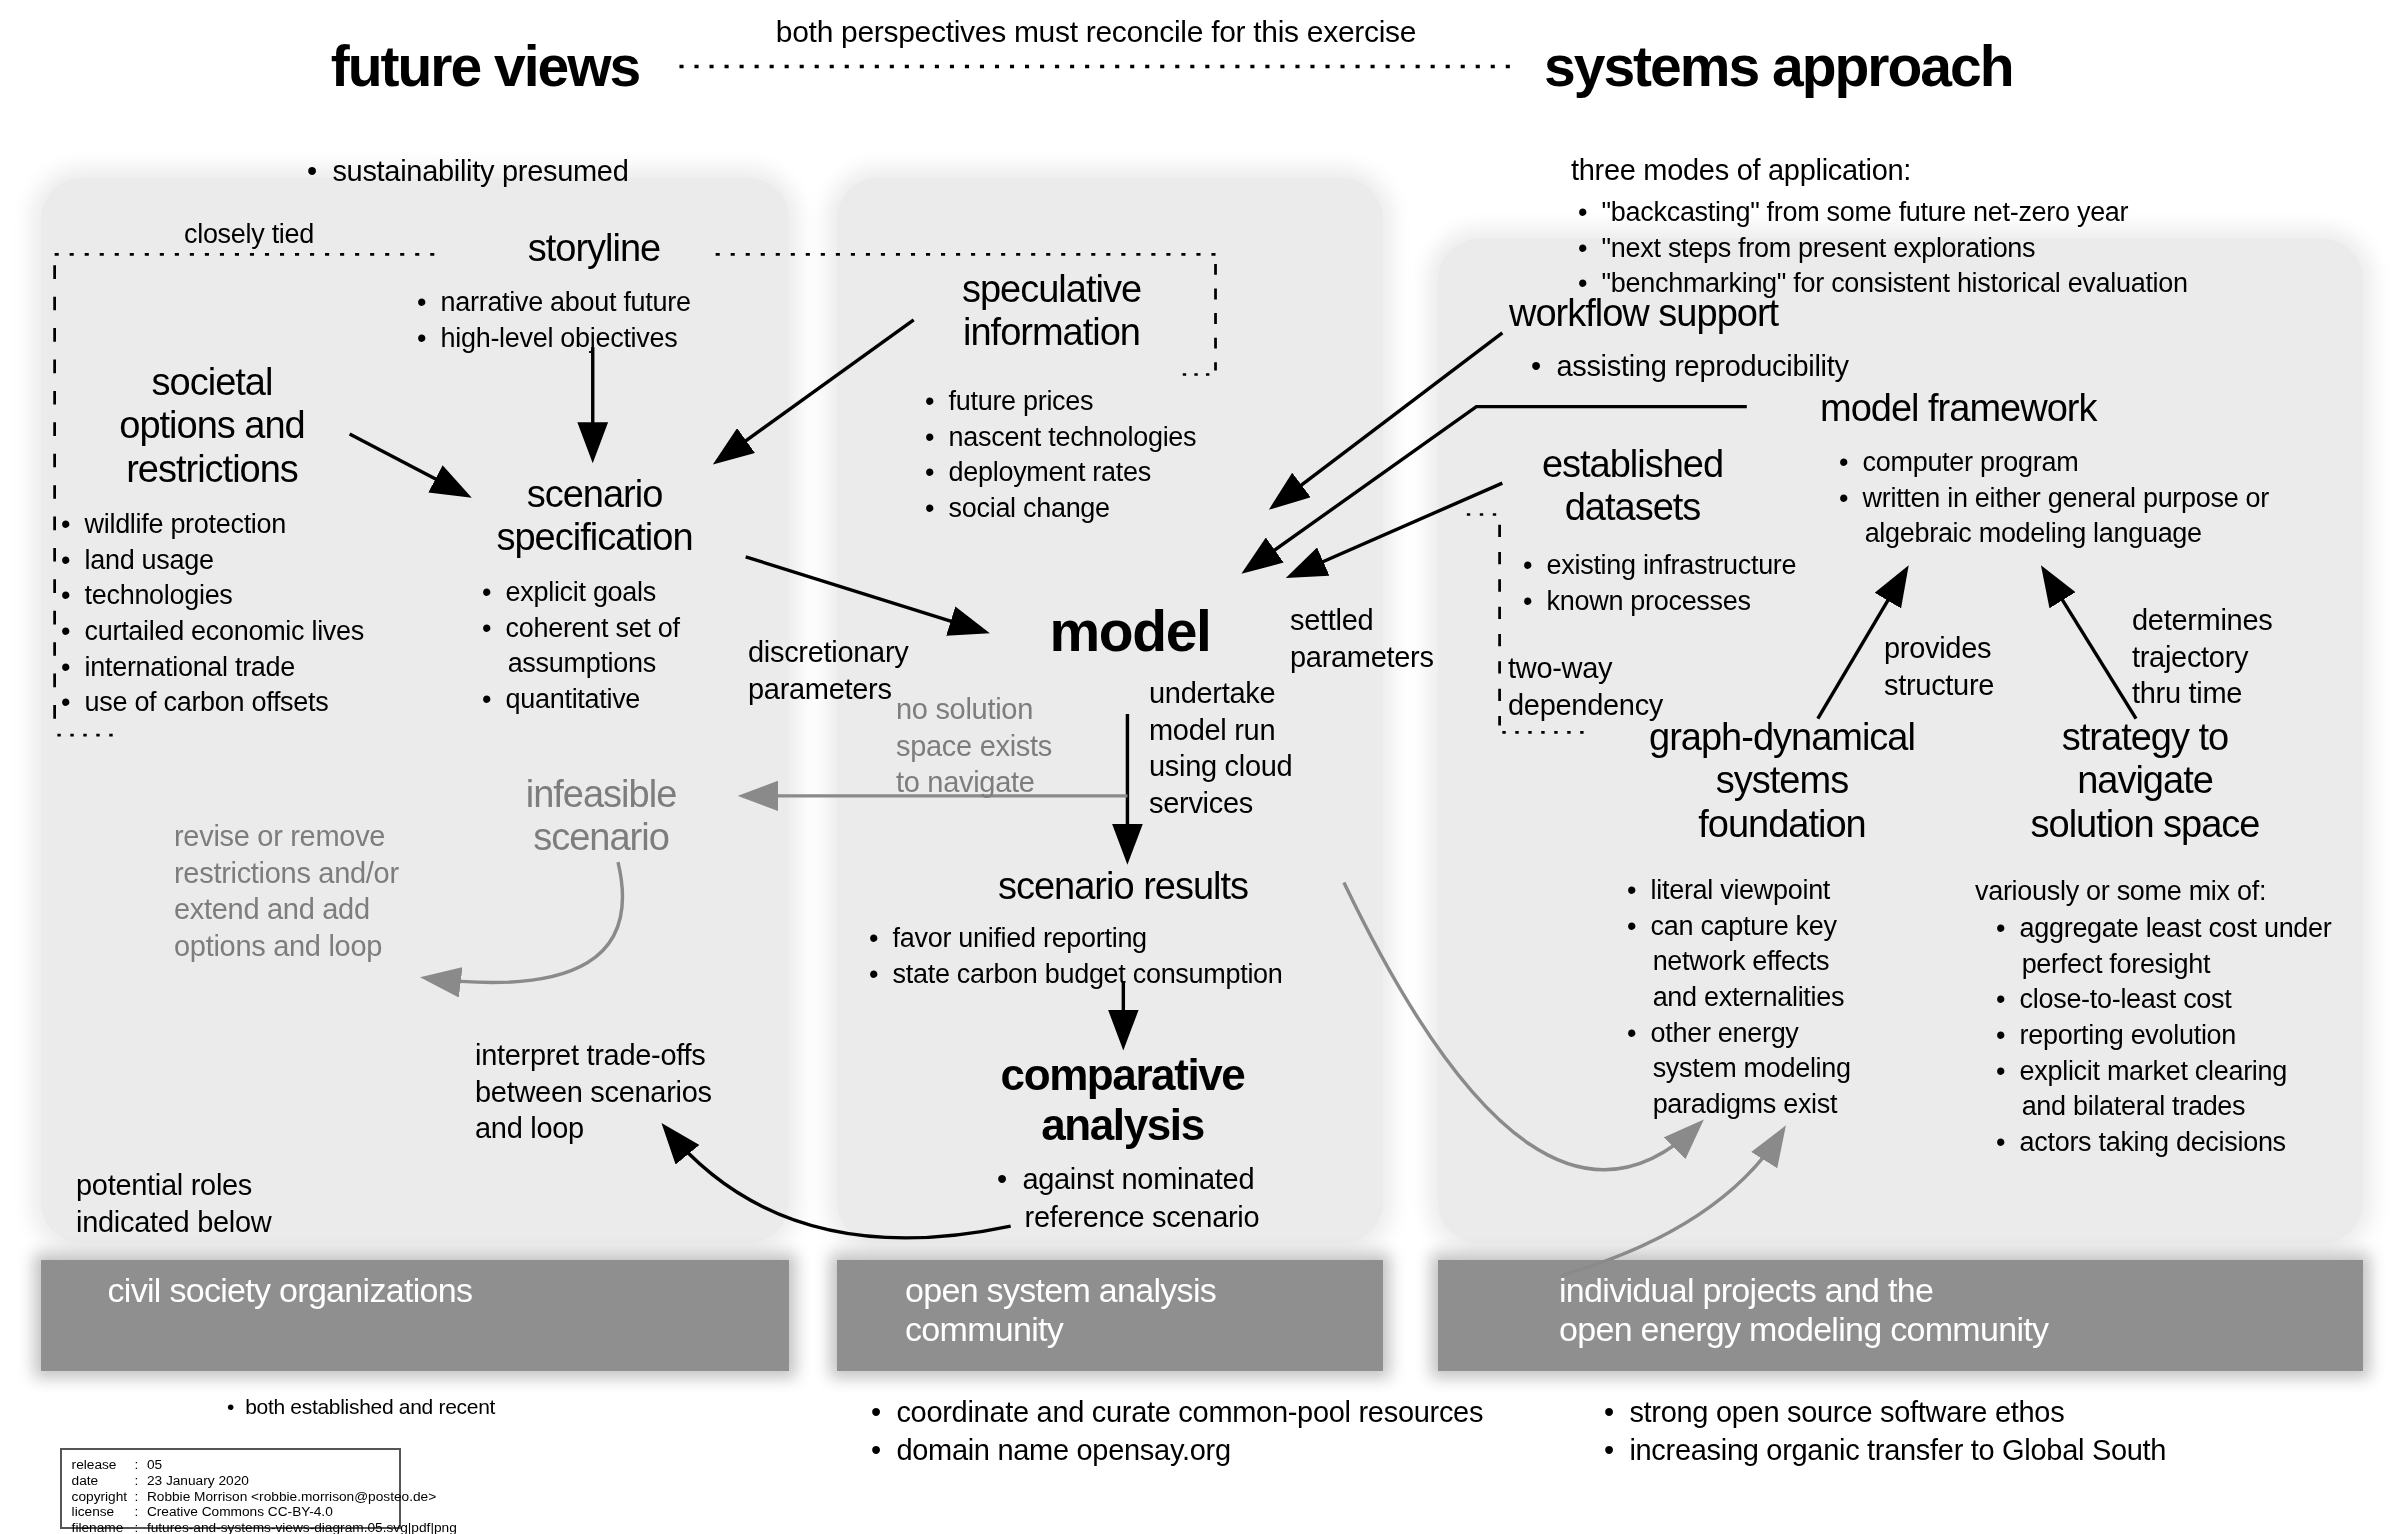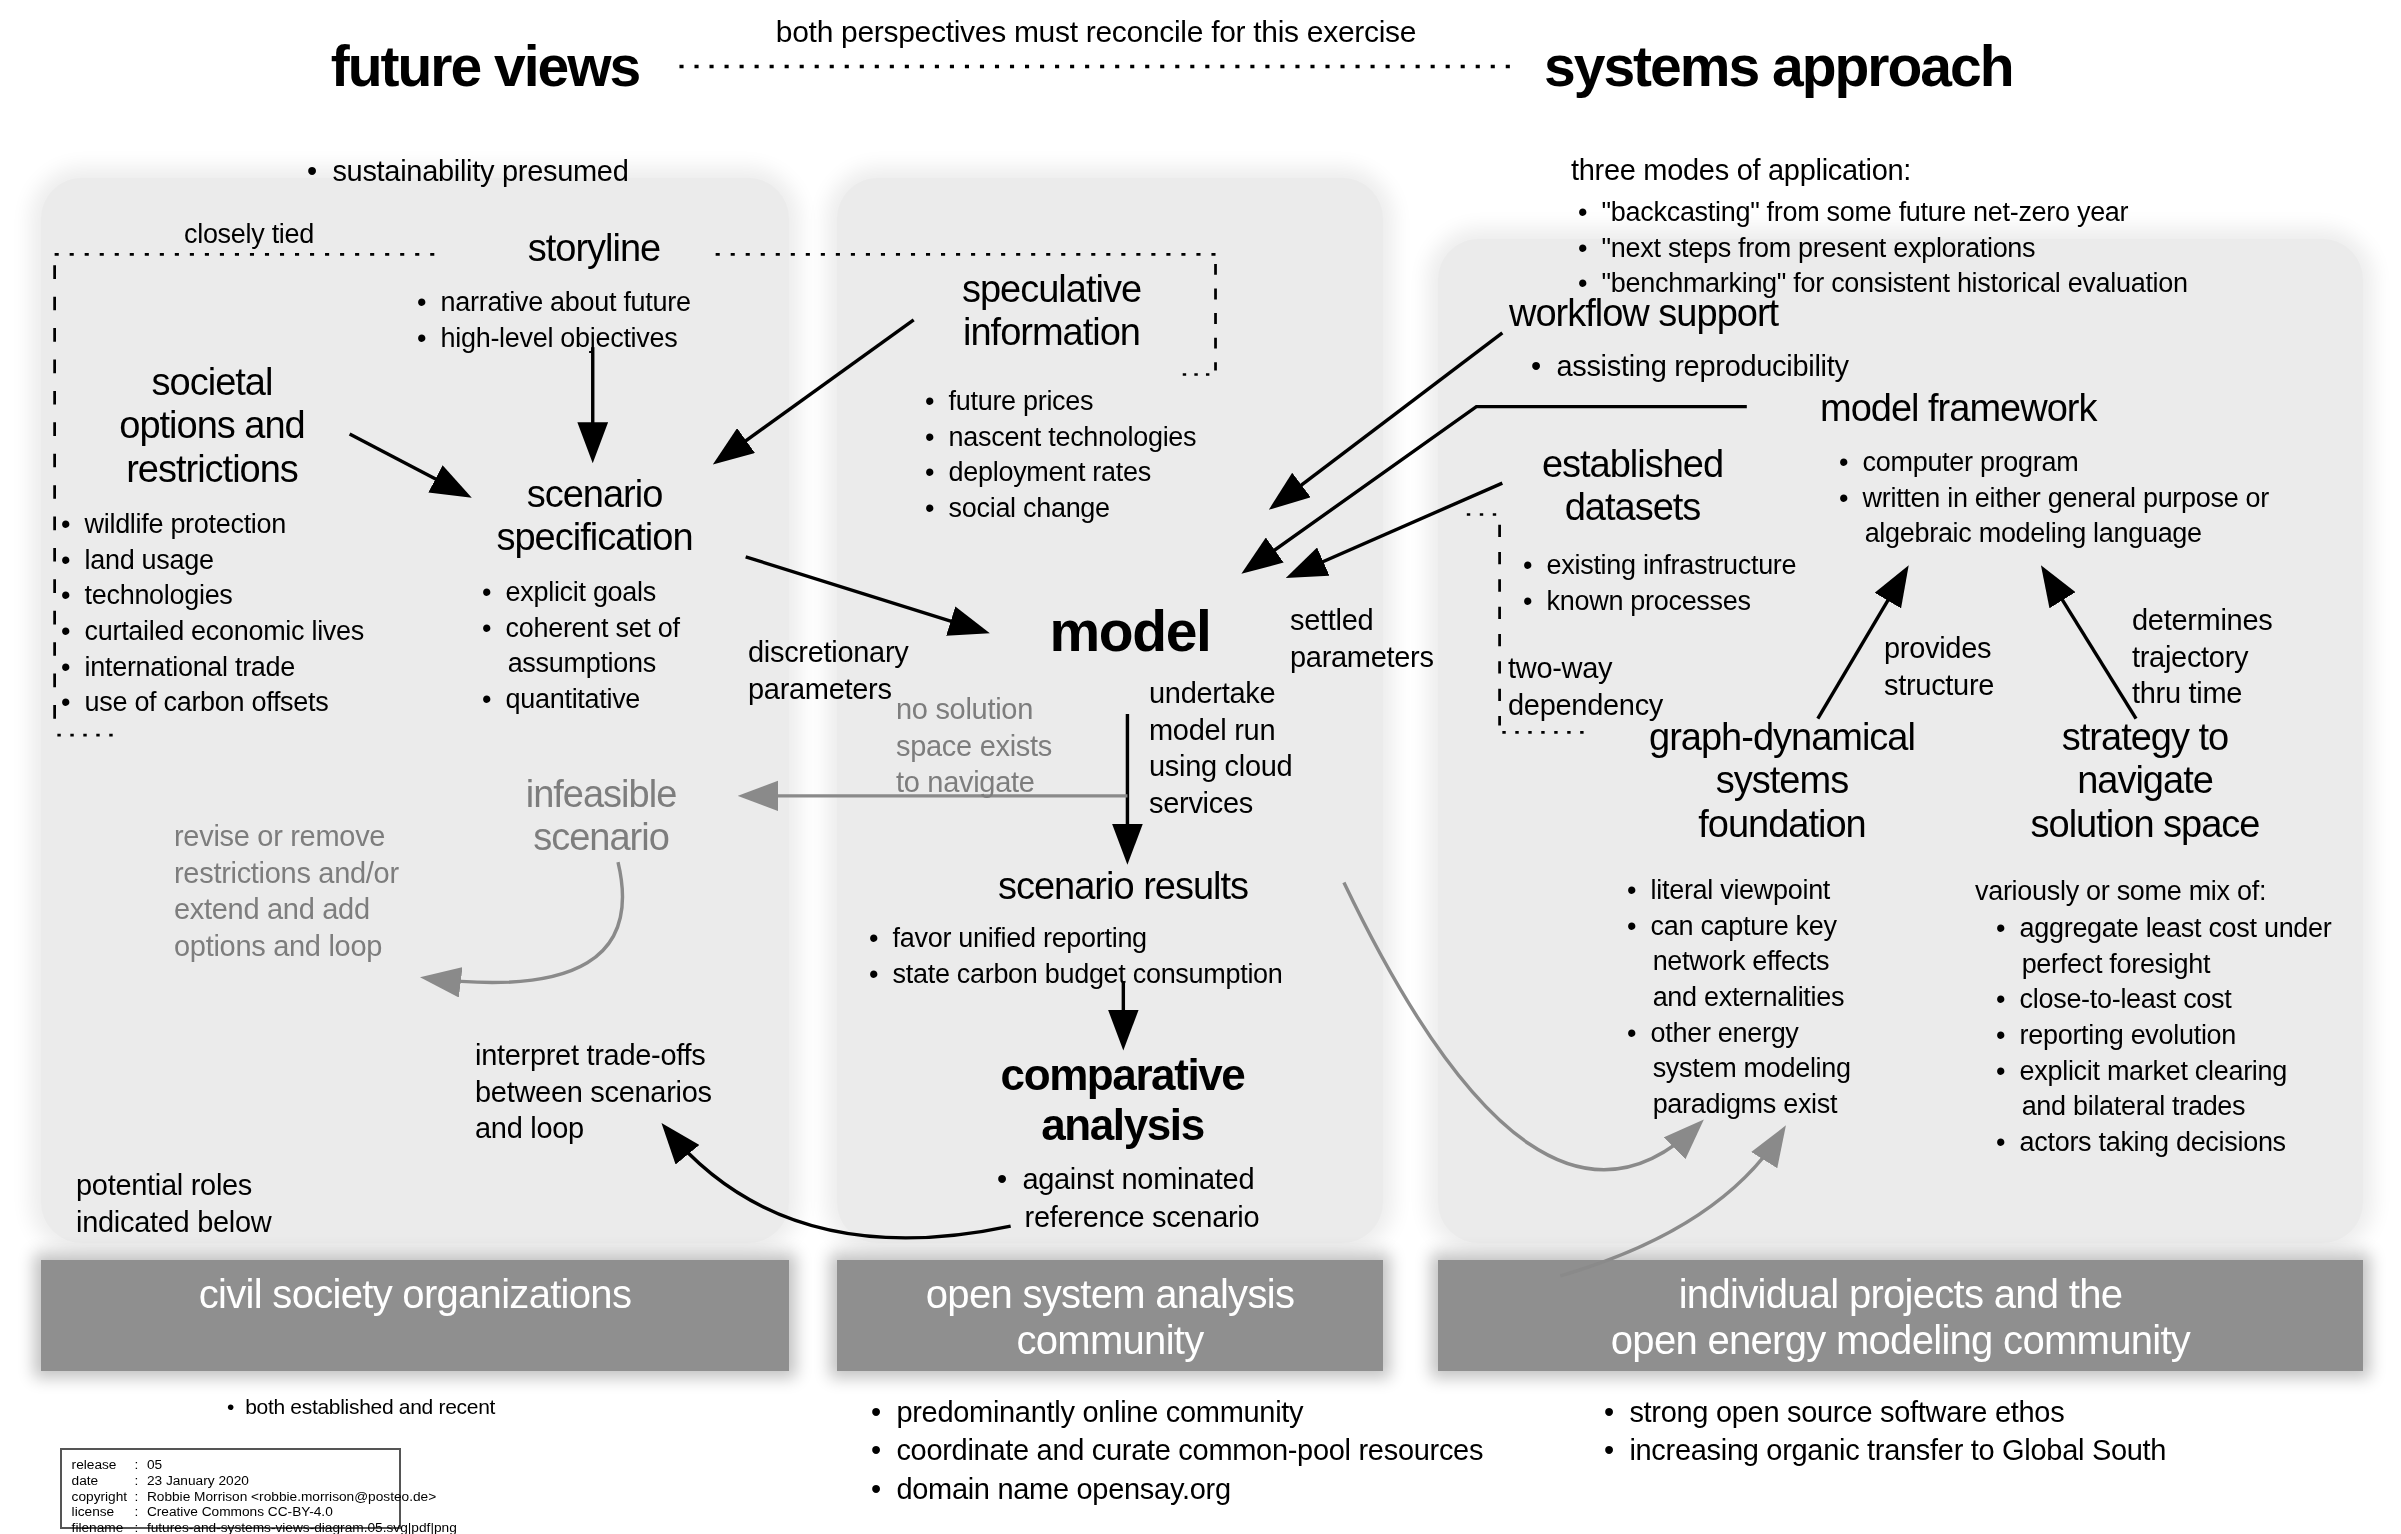--- a/index.html
+++ b/index.html
@@ -1,21 +1,21 @@
 <!DOCTYPE html>
 <html style="font-size:11px"><head>
 <meta charset="utf-8">
 <style>
   html,body{margin:0;padding:0;background:#fff;}
   #canvas{position:relative;width:2401px;height:1535px;background:#fff;overflow:hidden;
           font-family:"Liberation Sans",sans-serif;color:#000;}
   .panel{position:absolute;background:#ebebeb;border-radius:41px;box-shadow:0 0 20.5px 11px #ededed;z-index:0;}
   .bar{position:absolute;background:#8f8f8f;box-shadow:0 0 15px 6.8px #c2c2c2;z-index:0;
        display:flex;justify-content:center;align-items:flex-start;padding-top:11px;box-sizing:border-box;}
-  .bar-title{color:#fff;font-size:40px;line-height:1.15;text-align:center;white-space:pre-line;letter-spacing:-0.7px;}
+  .bar-title{color:#fff;font-size:34px;line-height:1.15;white-space:pre-line;letter-spacing:-0.7px;}
   svg.overlay{position:absolute;left:0;top:0;z-index:1;}
   .txt{position:absolute;z-index:2;letter-spacing:-0.3px;}
   .big-title{font-size:57px;font-weight:bold;letter-spacing:-2px;}
   .node{font-size:38px;line-height:1.14;white-space:pre-line;letter-spacing:-1px;}
   .center{text-align:center;}
   .gray{color:#7d7d7d;}
   .note{font-size:29px;line-height:1.26;white-space:pre-line;}
   .blist{list-style:none;margin:0;padding:0;font-size:27px;line-height:1.32;}
   .blist li{padding-left:0.95em;text-indent:-0.95em;}
   .blist li::before{content:"\2022\00a0\00a0";}
@@ -209,21 +209,20 @@
   </div>
   <div class="bar" style="left:1438px;top:1260px;width:925px;height:111px;">
     <div class="bar-title" style="width:683px;">individual projects and the
 open energy modeling community</div>
   </div>
 
   <ul class="blist txt" style="left:227px;top:1393px;width:478px;font-size:21px;">
       <li>both established and recent</li>
     </ul>
   <ul class="blist txt" style="left:871px;top:1393px;width:683px;font-size:29px;">
-      <li>predominantly online community</li>
       <li>coordinate and curate common-pool resources</li>
       <li>domain name opensay.org</li>
     </ul>
   <ul class="blist txt" style="left:1604px;top:1393px;width:751px;font-size:29px;">
       <li>strong open source software ethos</li>
       <li>increasing organic transfer to Global South</li>
     </ul>
 
   <div class="meta" style="left:60px;top:1448px;width:341px;height:81px;">
       <div class="meta-row"><span class="meta-label">release</span><span class="meta-colon">:</span><span class="meta-value">05</span></div>

